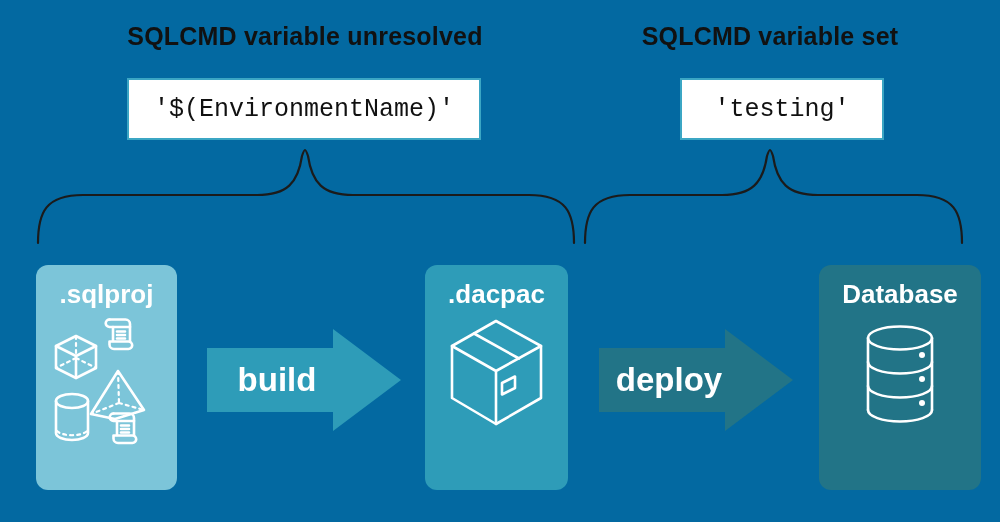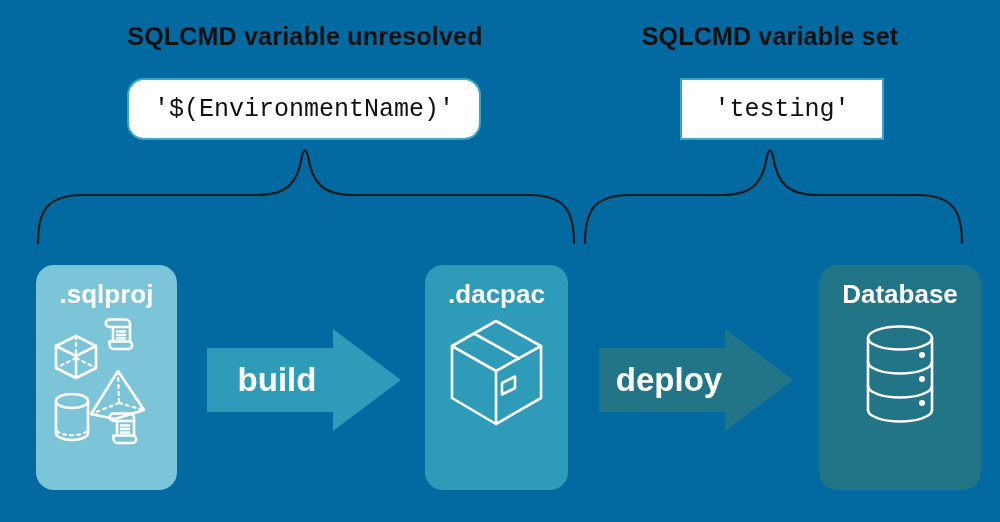--- a/index.html
+++ b/index.html
@@ -12,25 +12,25 @@
     text-align:center;letter-spacing:0.2px;
   }
   #heading-left{left:55px;width:500px;}
   #heading-right{left:585px;width:370px;}
   .code-box{
     position:absolute;top:78px;height:58px;border:2.5px solid #3BA6C4;
     display:flex;align-items:center;justify-content:center;background:#fff;
     font-family:"Liberation Mono","DejaVu Sans Mono",monospace;
     font-size:25px;color:#111;white-space:pre;
   }
-  #code-box-left{left:127px;width:350px;border-radius:17px;}
+  #code-box-left{left:127px;width:350px;}
   #code-box-right{left:680px;width:200px;}
   #brace-layer{position:absolute;left:0;top:0;width:1000px;height:522px;}
   .node{
-    position:absolute;top:265px;height:225px;border-radius:18px;
+    position:absolute;top:265px;height:225px;border-radius:12px;
     display:flex;flex-direction:column;align-items:center;
   }
   #node-sqlproj{left:36px;width:141px;}
   #node-dacpac{left:425px;width:143px;}
   #node-database{left:819px;width:162px;}
   .node-label{
     margin-top:14px;font-size:26px;font-weight:700;color:#fff;text-align:center;
   }
   .node-icon{margin-top:6px;}
   .arrow-svg{position:absolute;top:329px;width:194px;height:102px;}

